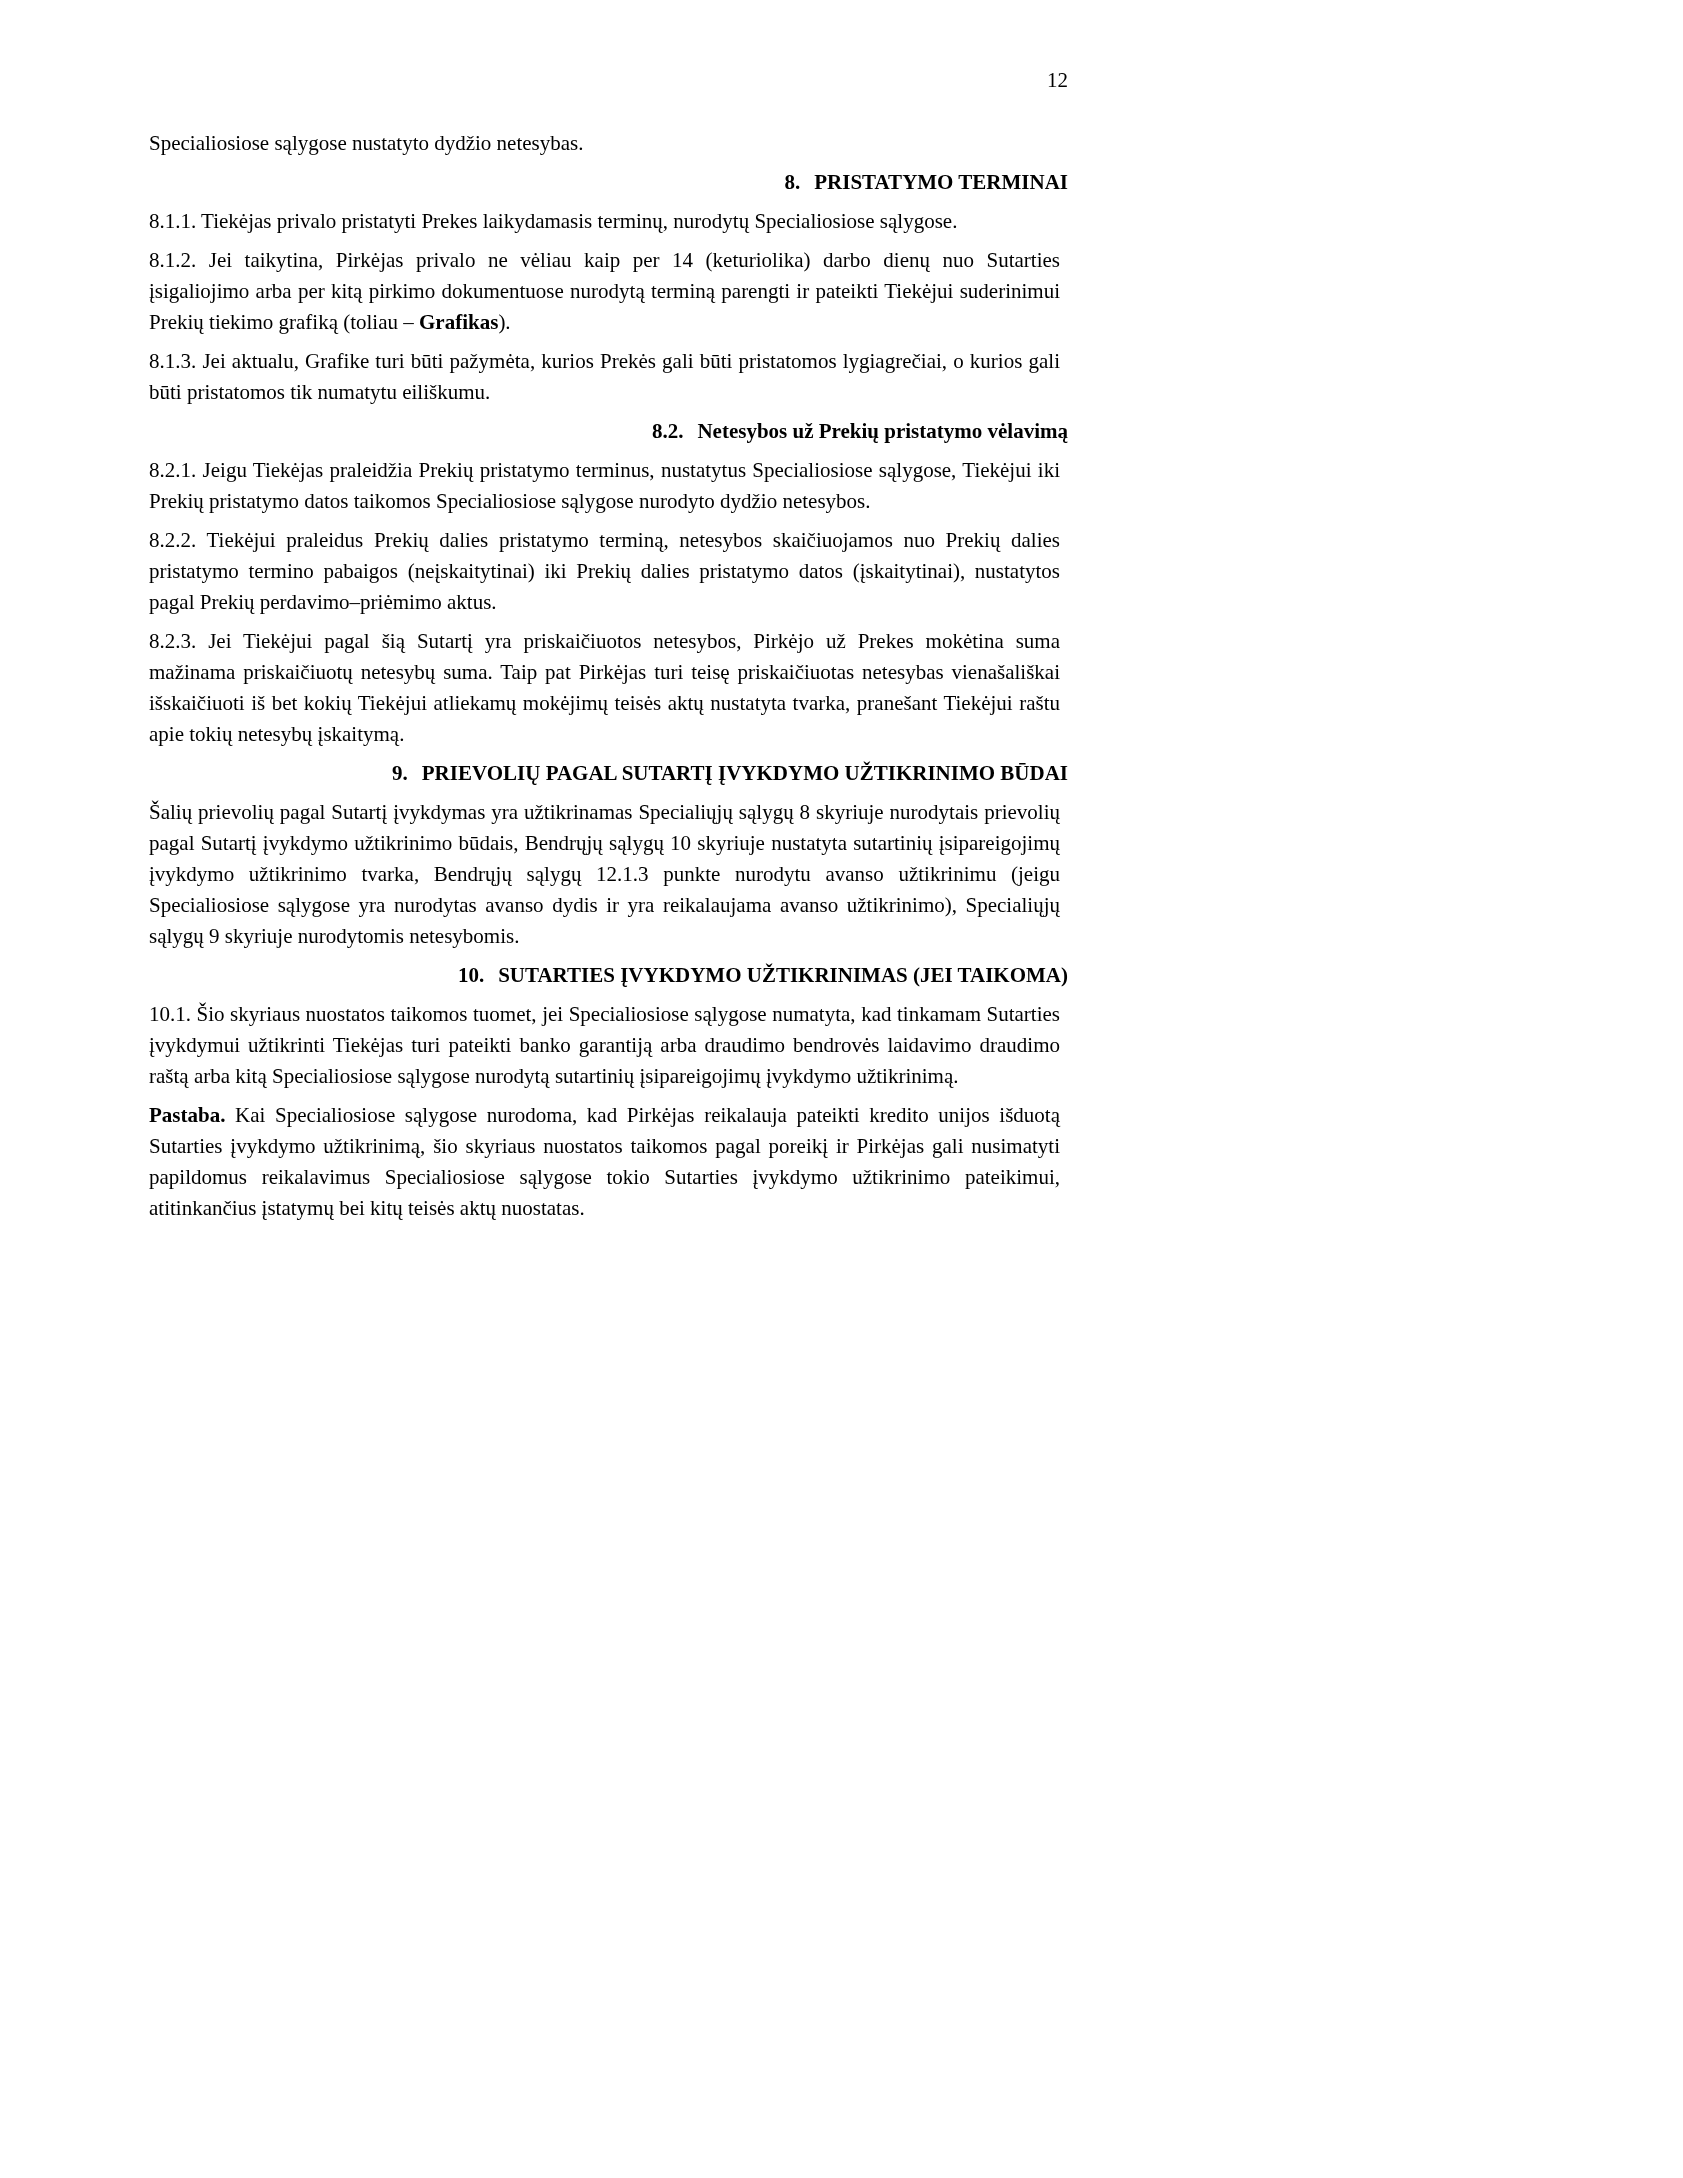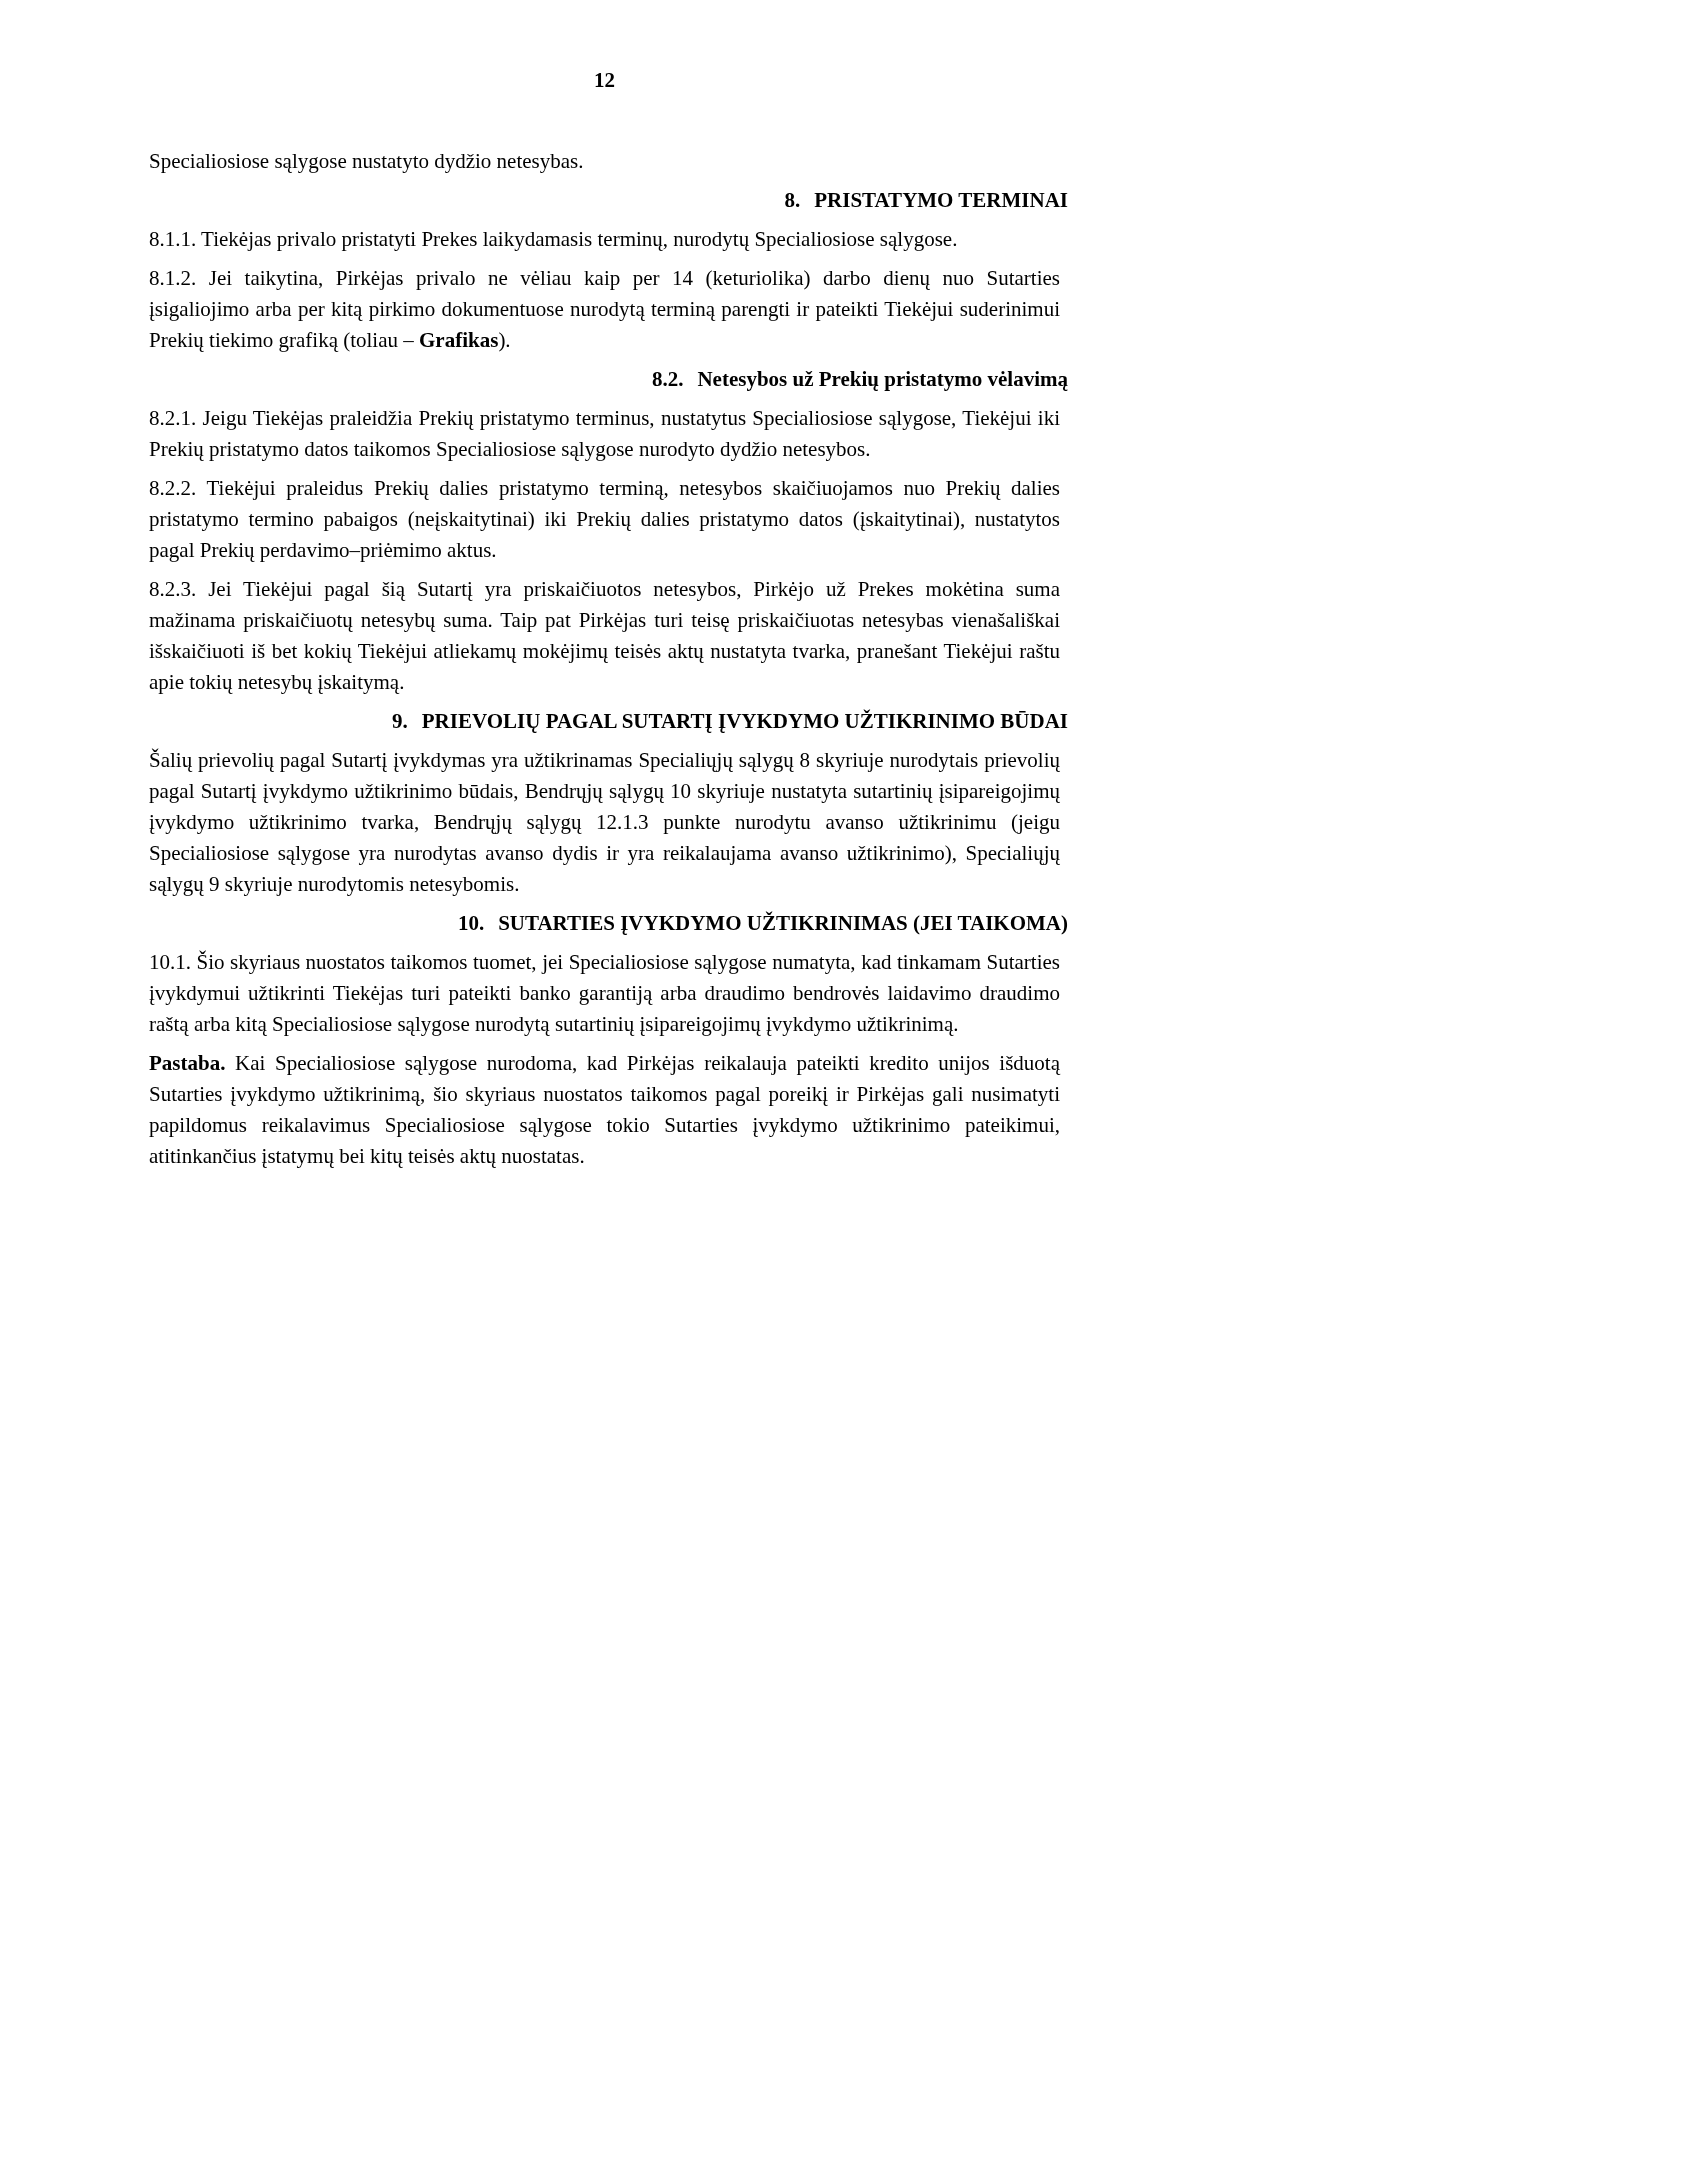--- a/index.html
+++ b/index.html
@@ -15,23 +15,22 @@
     }
     .text-column {
       position: absolute;
       left: 141px;
       top: 65px;
       width: 927px;
       font-size: 21px;
       line-height: 31px;
     }
     .page-num {
-      text-align: center;
-      margin: 0 0 50px 0;
-      font-weight: bold;
+      text-align: right;
+      margin: 0 0 32px 0;
     }
     p.body {
       margin: 8px;
       text-align: justify;
     }
     h2.heading {
       margin: 0;
       font-size: 21px;
       font-weight: bold;
       text-align: right;
@@ -49,20 +48,21 @@
 
   <p class="body">Specialiosiose sąlygose nustatyto dydžio netesybas.</p>
 
   <h2 class="heading gap"><span class="hnum">8.</span><span>PRISTATYMO TERMINAI</span></h2>
 
 
   <p class="body gap">8.1.1. Tiekėjas privalo pristatyti Prekes laikydamasis terminų, nurodytų Specialiosiose sąlygose.</p>
 
   <p class="body"><span>8.1.2. Jei taikytina, Pirkėjas privalo ne vėliau kaip per 14 (keturiolika) darbo dienų nuo Sutarties įsigaliojimo arba per kitą pirkimo dokumentuose nurodytą terminą parengti ir pateikti Tiekėjui suderinimui Prekių tiekimo grafiką (toliau – </span><strong>Grafikas</strong><span>).</span></p>
 
+  <p class="body">8.1.3. Jei aktualu, Grafike turi būti pažymėta, kurios Prekės gali būti pristatomos lygiagrečiai, o kurios gali būti pristatomos tik numatytu eiliškumu.</p>
 
   <h2 class="heading gap"><span class="hnum">8.2.</span><span>Netesybos už Prekių pristatymo vėlavimą</span></h2>
 
   <p class="body gap">8.2.1. Jeigu Tiekėjas praleidžia Prekių pristatymo terminus, nustatytus Specialiosiose sąlygose, Tiekėjui iki Prekių pristatymo datos taikomos Specialiosiose sąlygose nurodyto dydžio netesybos.</p>
 
   <p class="body">8.2.2. Tiekėjui praleidus Prekių dalies pristatymo terminą, netesybos skaičiuojamos nuo Prekių dalies pristatymo termino pabaigos (neįskaitytinai) iki Prekių dalies pristatymo datos (įskaitytinai), nustatytos pagal Prekių perdavimo–priėmimo aktus.</p>
 
   <p class="body">8.2.3. Jei Tiekėjui pagal šią Sutartį yra priskaičiuotos netesybos, Pirkėjo už Prekes mokėtina suma mažinama priskaičiuotų netesybų suma. Taip pat Pirkėjas turi teisę priskaičiuotas netesybas vienašališkai išskaičiuoti iš bet kokių Tiekėjui atliekamų mokėjimų teisės aktų nustatyta tvarka, pranešant Tiekėjui raštu apie tokių netesybų įskaitymą.</p>
 
   <h2 class="heading gap"><span class="hnum">9.</span><span>PRIEVOLIŲ PAGAL SUTARTĮ ĮVYKDYMO UŽTIKRINIMO BŪDAI</span></h2>

